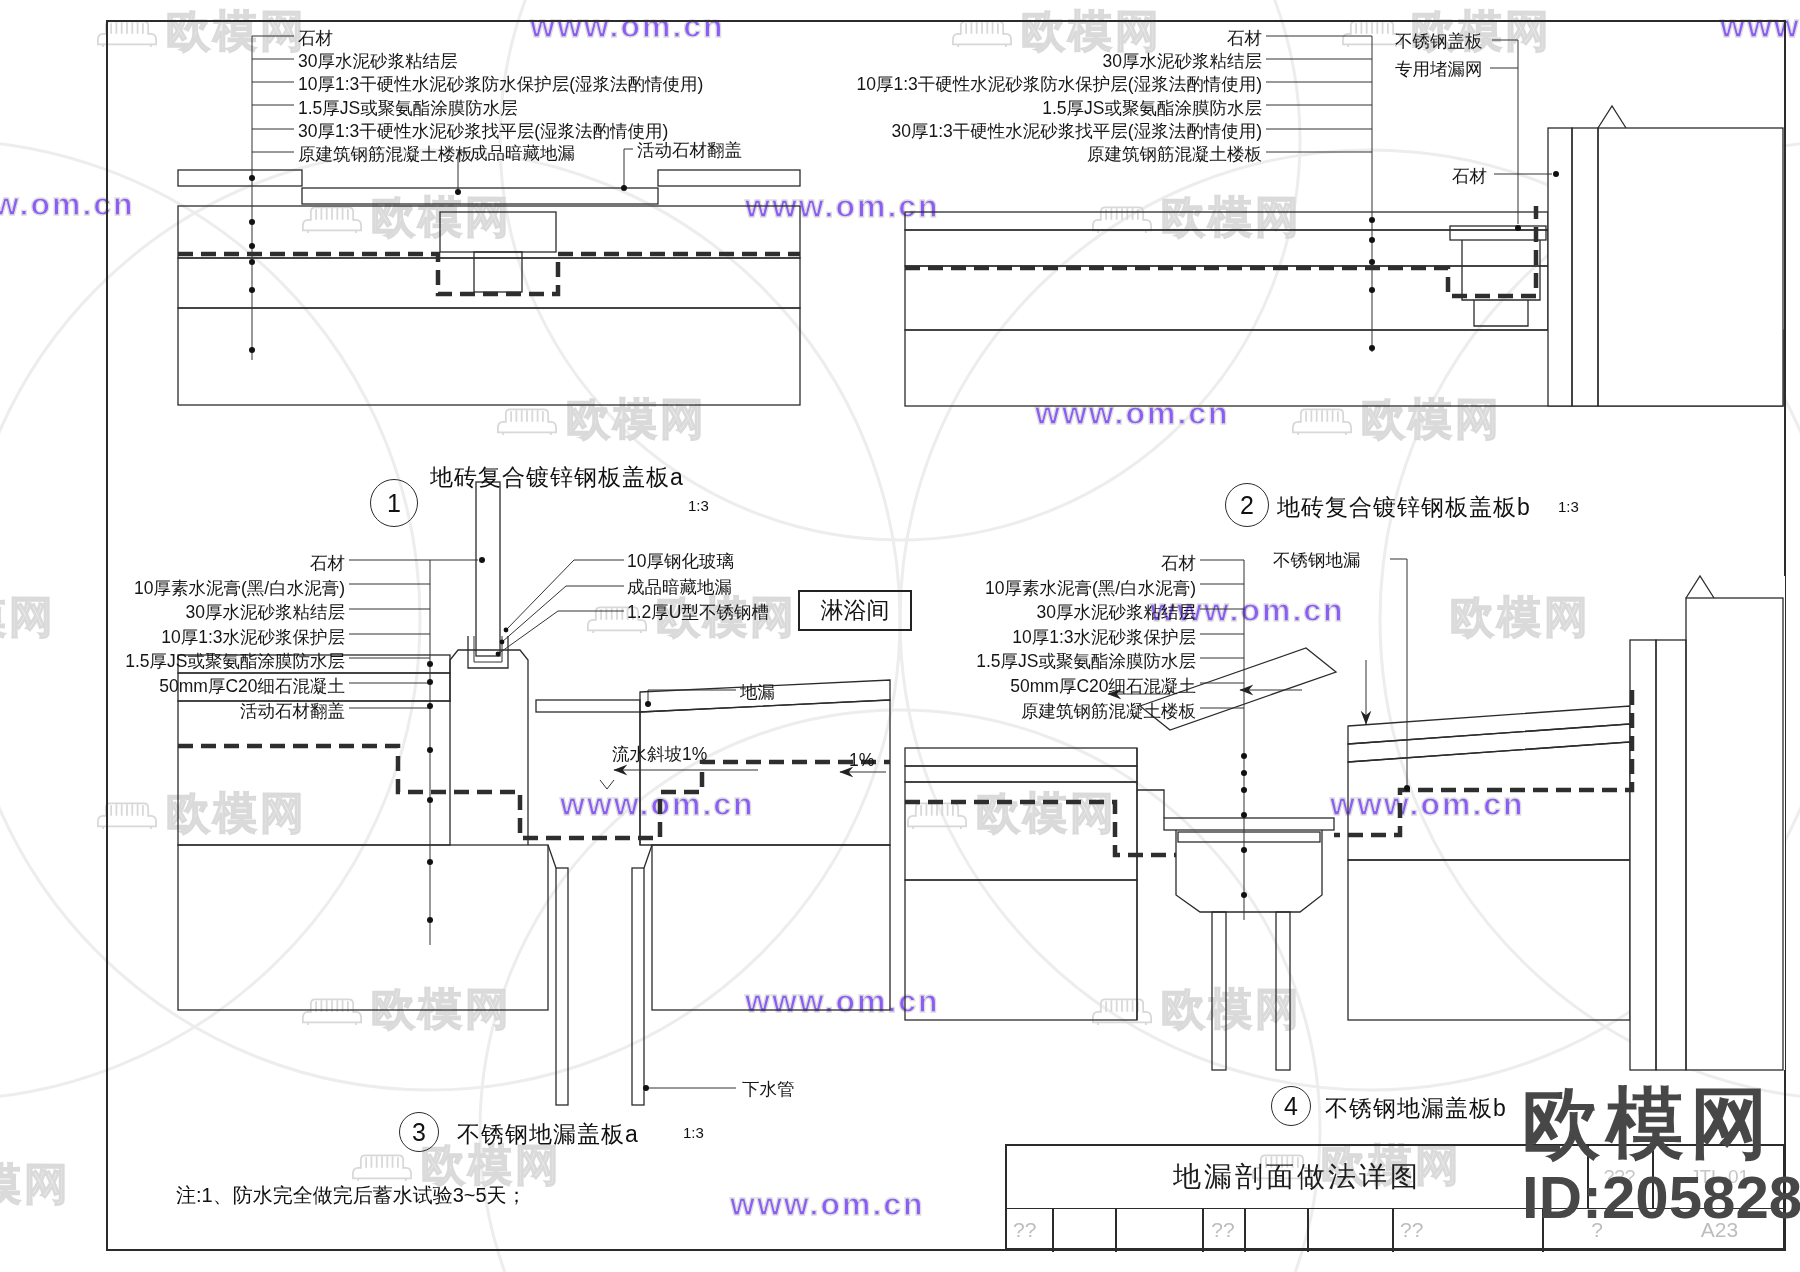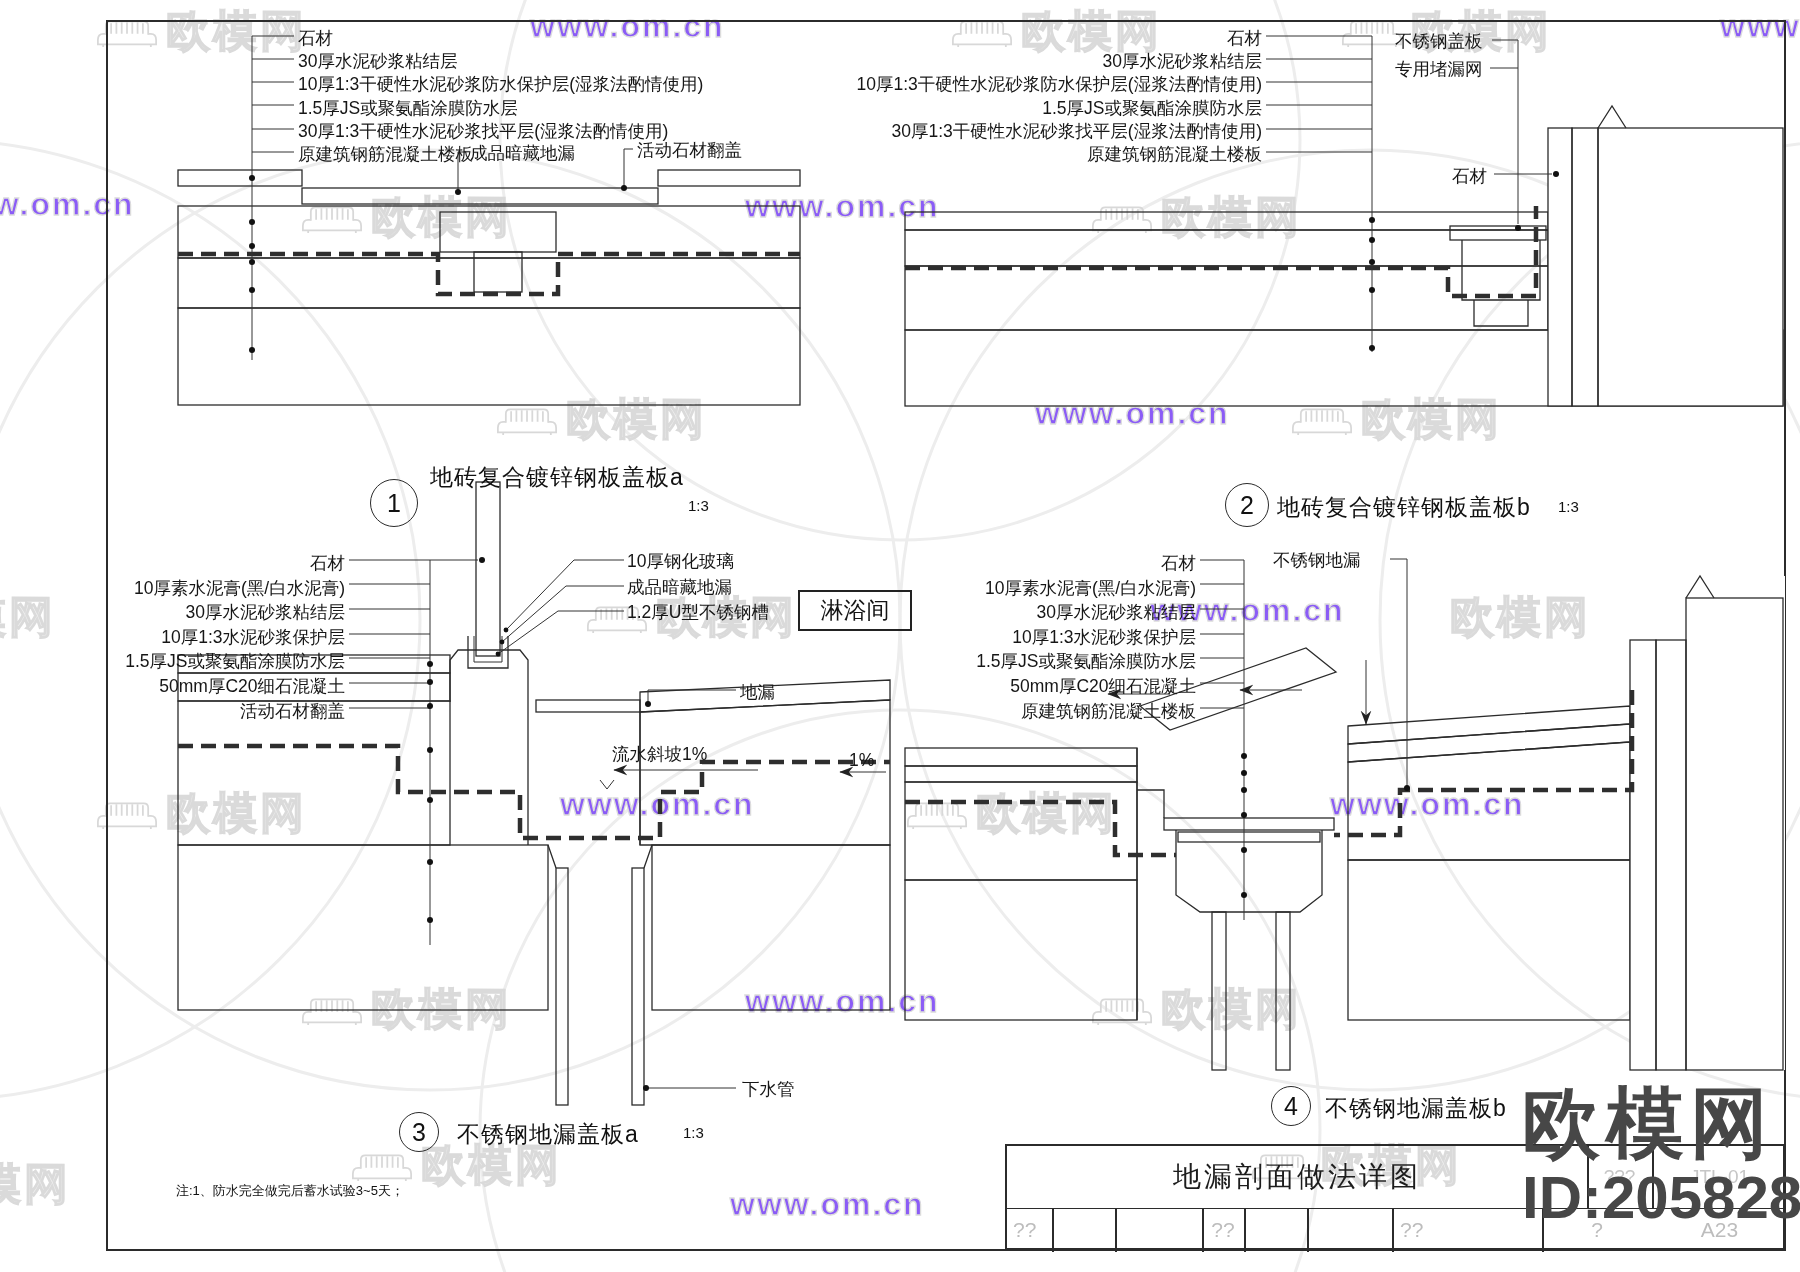--- a/index.html
+++ b/index.html
@@ -19,21 +19,21 @@
   
   .lbl{position:absolute;font-size:17.5px;line-height:1.15;white-space:nowrap;z-index:3;color:#161616;text-align:center;}
   .stack{position:absolute;z-index:3;font-size:17.5px;color:#161616;white-space:nowrap;}
   .stack div{height:23.2px;line-height:23.2px;}
   .stack.s7 div{height:24.6px;line-height:24.6px;}
   .ra{text-align:right;}
   .roombox{position:absolute;border:2px solid #222;font-size:23px;display:flex;align-items:center;justify-content:center;z-index:3;background:rgba(255,255,255,.0);}
   .cir{position:absolute;border:1.6px solid #2b2b2b;border-radius:50%;display:flex;align-items:center;justify-content:center;font-size:25px;color:#111;z-index:3;background:transparent;}
   .dtitle{position:absolute;font-size:23px;letter-spacing:1px;color:#111;z-index:3;white-space:nowrap;}
   .dscale{position:absolute;font-size:15px;color:#111;z-index:3;}
-  .notes{position:absolute;left:176px;top:1182px;font-size:13px;color:#111;z-index:3;}
+  .notes{position:absolute;left:176px;top:1182px;font-size:20px;color:#111;z-index:3;}
   .notes .n2{padding-left:33px;margin-top:5px;}
   
   #tblock{position:absolute;left:1005px;top:1144px;width:780px;height:106px;border:2px solid #2b2b2b;box-sizing:border-box;z-index:3;}
   #tblock .h{position:absolute;left:0;top:62px;width:100%;height:0;border-top:1.5px solid #2b2b2b;}
   .tbv{position:absolute;width:1.5px;background:#2b2b2b;}
   .tbtitle{position:absolute;left:0;top:0;width:580px;height:62px;display:flex;align-items:center;justify-content:center;font-size:28px;letter-spacing:3px;color:#1d1d1d;}
   .tbgray{position:absolute;display:flex;align-items:center;justify-content:center;font-size:19px;color:#c6c6c6;}
   .tbcell{position:absolute;top:62px;height:44px;display:flex;align-items:center;font-size:21px;color:#bdbdbd;}
   .tbcell.c{justify-content:center;}
   .bigwm{position:absolute;z-index:5;color:#474747;white-space:nowrap;}

